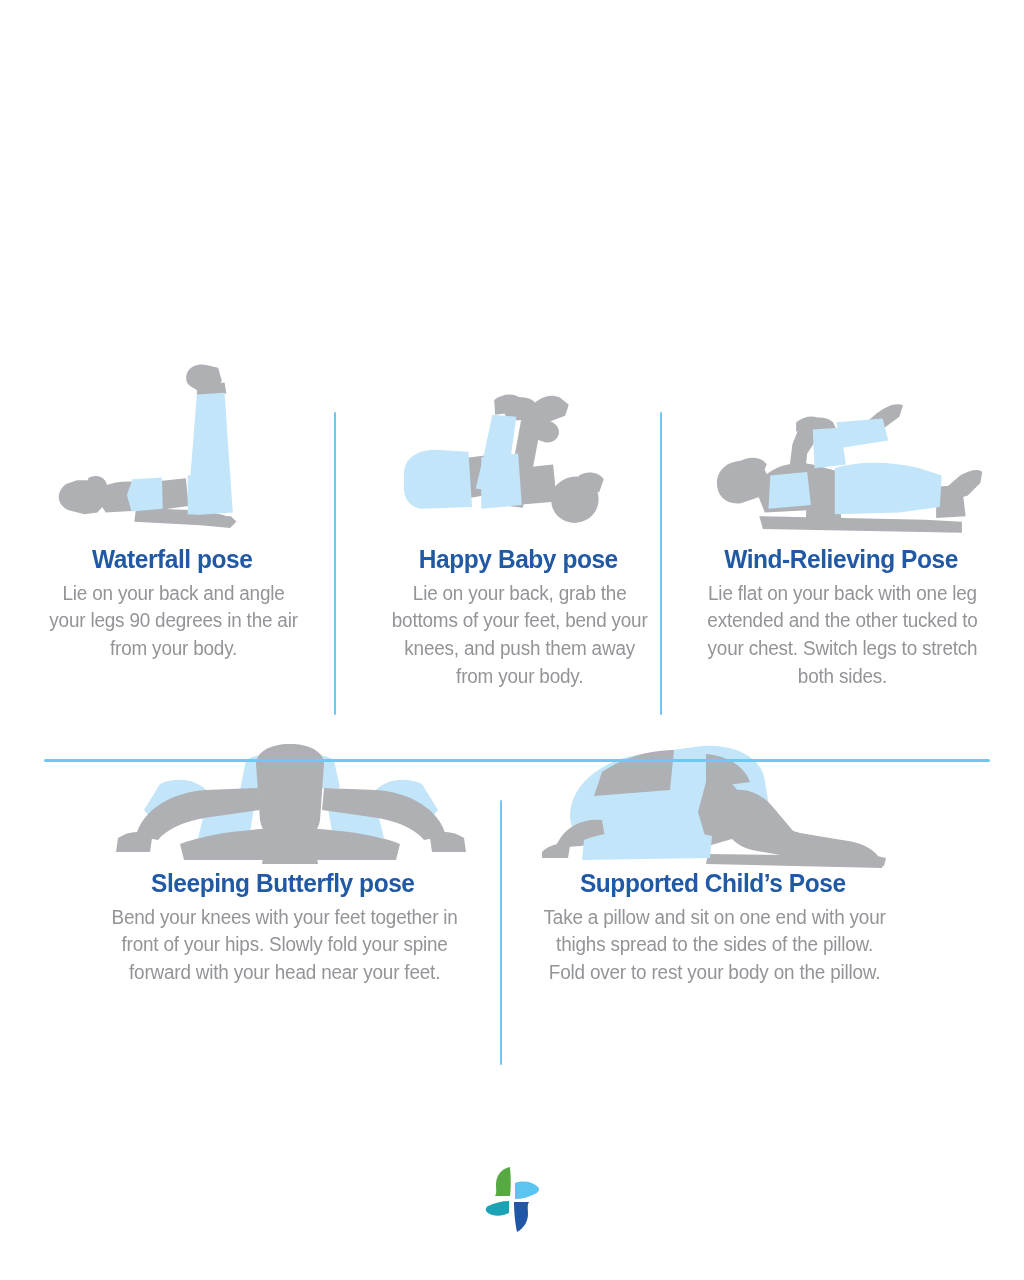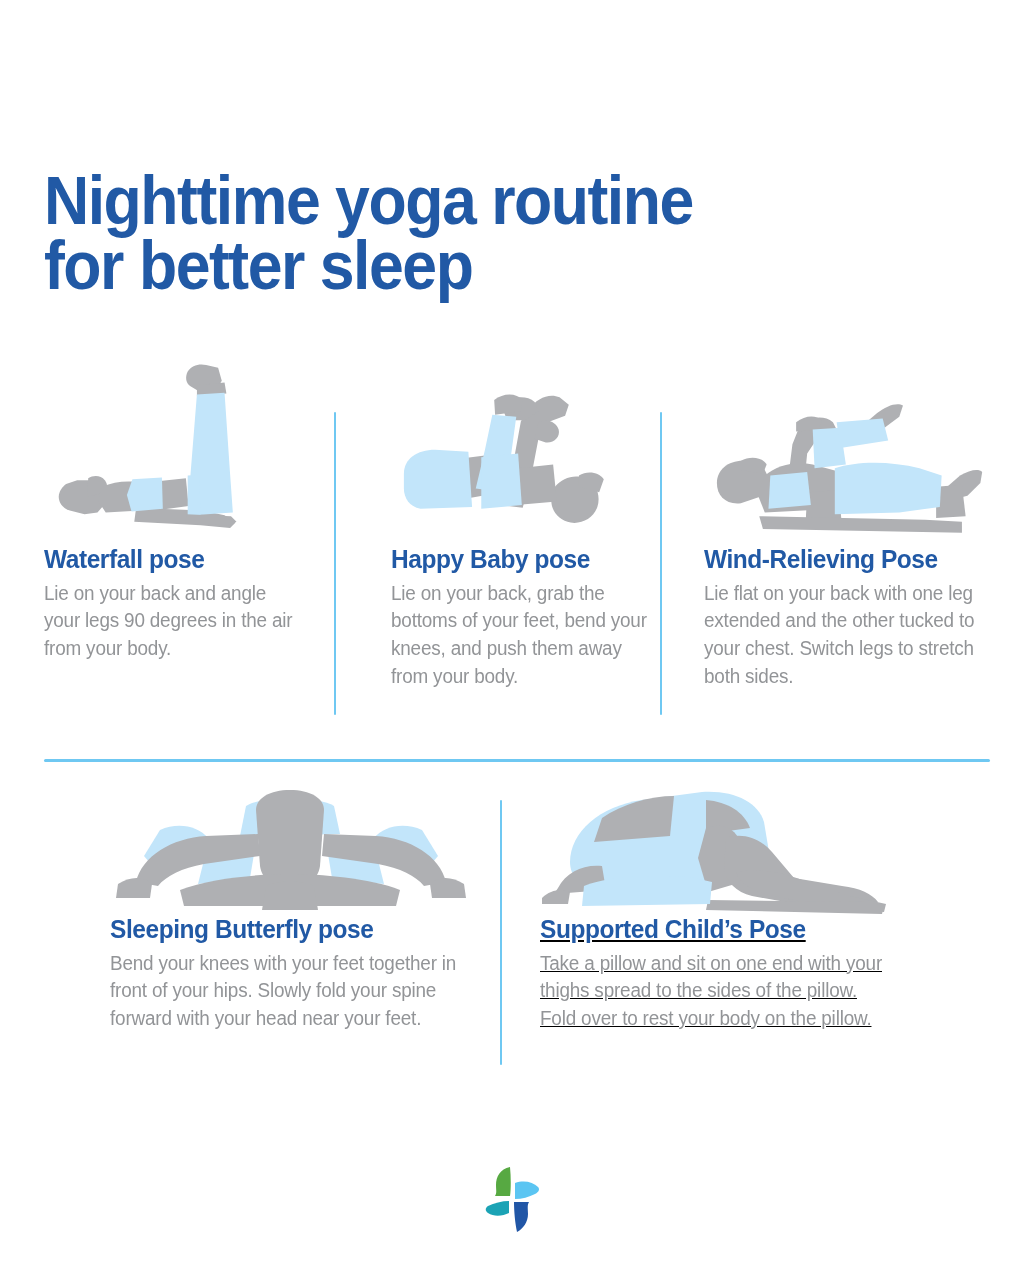--- a/index.html
+++ b/index.html
@@ -40,23 +40,24 @@
     transform: scaleX(0.92);
     transform-origin: left top;
     white-space: pre-line;
   }
 
   
   .row {
     position: absolute;
     display: flex;
     align-items: flex-start;
+    text-align: center;
   }
   .row-top  { left: 44px; top: 350px;  width: 946px; }
-  .row-bot  { left: 110px; top: 790px; width: 840px; }
+  .row-bot  { left: 110px; top: 744px; width: 840px; }
 
   .card {
     position: relative;
     box-sizing: border-box;
   }
 
   .card-art {
     position: relative;
     width: 100%;
     height: 195px;
@@ -113,24 +114,20 @@
     width: 64px;
     height: 72px;
   }
   .logo svg { display: block; width: 100%; height: 100%; }
 </style>
 </head>
 <body>
 
 <div class="page">
 
-  <div class="title-block">
-    <h1 class="title">Nighttime yoga routine
-for better sleep</h1>
-  </div>
 
   <div class="row row-top">
 
     <div class="card" style="width:290px; margin-right:36px;">
       <div class="card-art">
         <svg viewBox="0 0 290 195" xmlns="http://www.w3.org/2000/svg" aria-hidden="true">
           <g fill="#AFB0B3">
 
             <path d="M24 137 c-4 3 -8 8 -8 14 0 7 5 13 12 15 l16 4 14 -2 8 -9 -2 -17 -12 -9 -16 0 z"></path>
 
@@ -266,21 +263,21 @@
             <path d="M70 100 c30 -12 80 -16 110 -16 30 0 80 4 110 16 l-4 16 -212 0 z"></path>
 
             <path d="M156 96 c12 -6 36 -6 48 0 l4 24 -56 0 z"></path>
           </g>
         </svg>
       </div>
       <h2 class="card-heading">Sleeping Butterfly pose</h2>
       <p class="card-body">Bend your knees with your feet together in front of your hips. Slowly fold your spine forward with your head near your feet.</p>
     </div>
 
-    <div class="card" style="width:360px;text-decoration:underline;">
+    <div class="card" style="width:360px;">
       <div class="card-art" style="height:125px;">
         <svg viewBox="0 0 360 125" xmlns="http://www.w3.org/2000/svg" aria-hidden="true">
           <g fill="#C2E5FA">
 
             <path d="M30 72 c0 -30 30 -56 72 -62 l60 -8 c32 -2 56 10 62 30 l6 36 -8 26 -168 4 c-14 -2 -24 -12 -24 -26 z"></path>
           </g>
           <g fill="#AFB0B3">
 
             <path d="M62 28 c20 -14 48 -22 72 -22 l-4 40 -76 6 z"></path>
 

